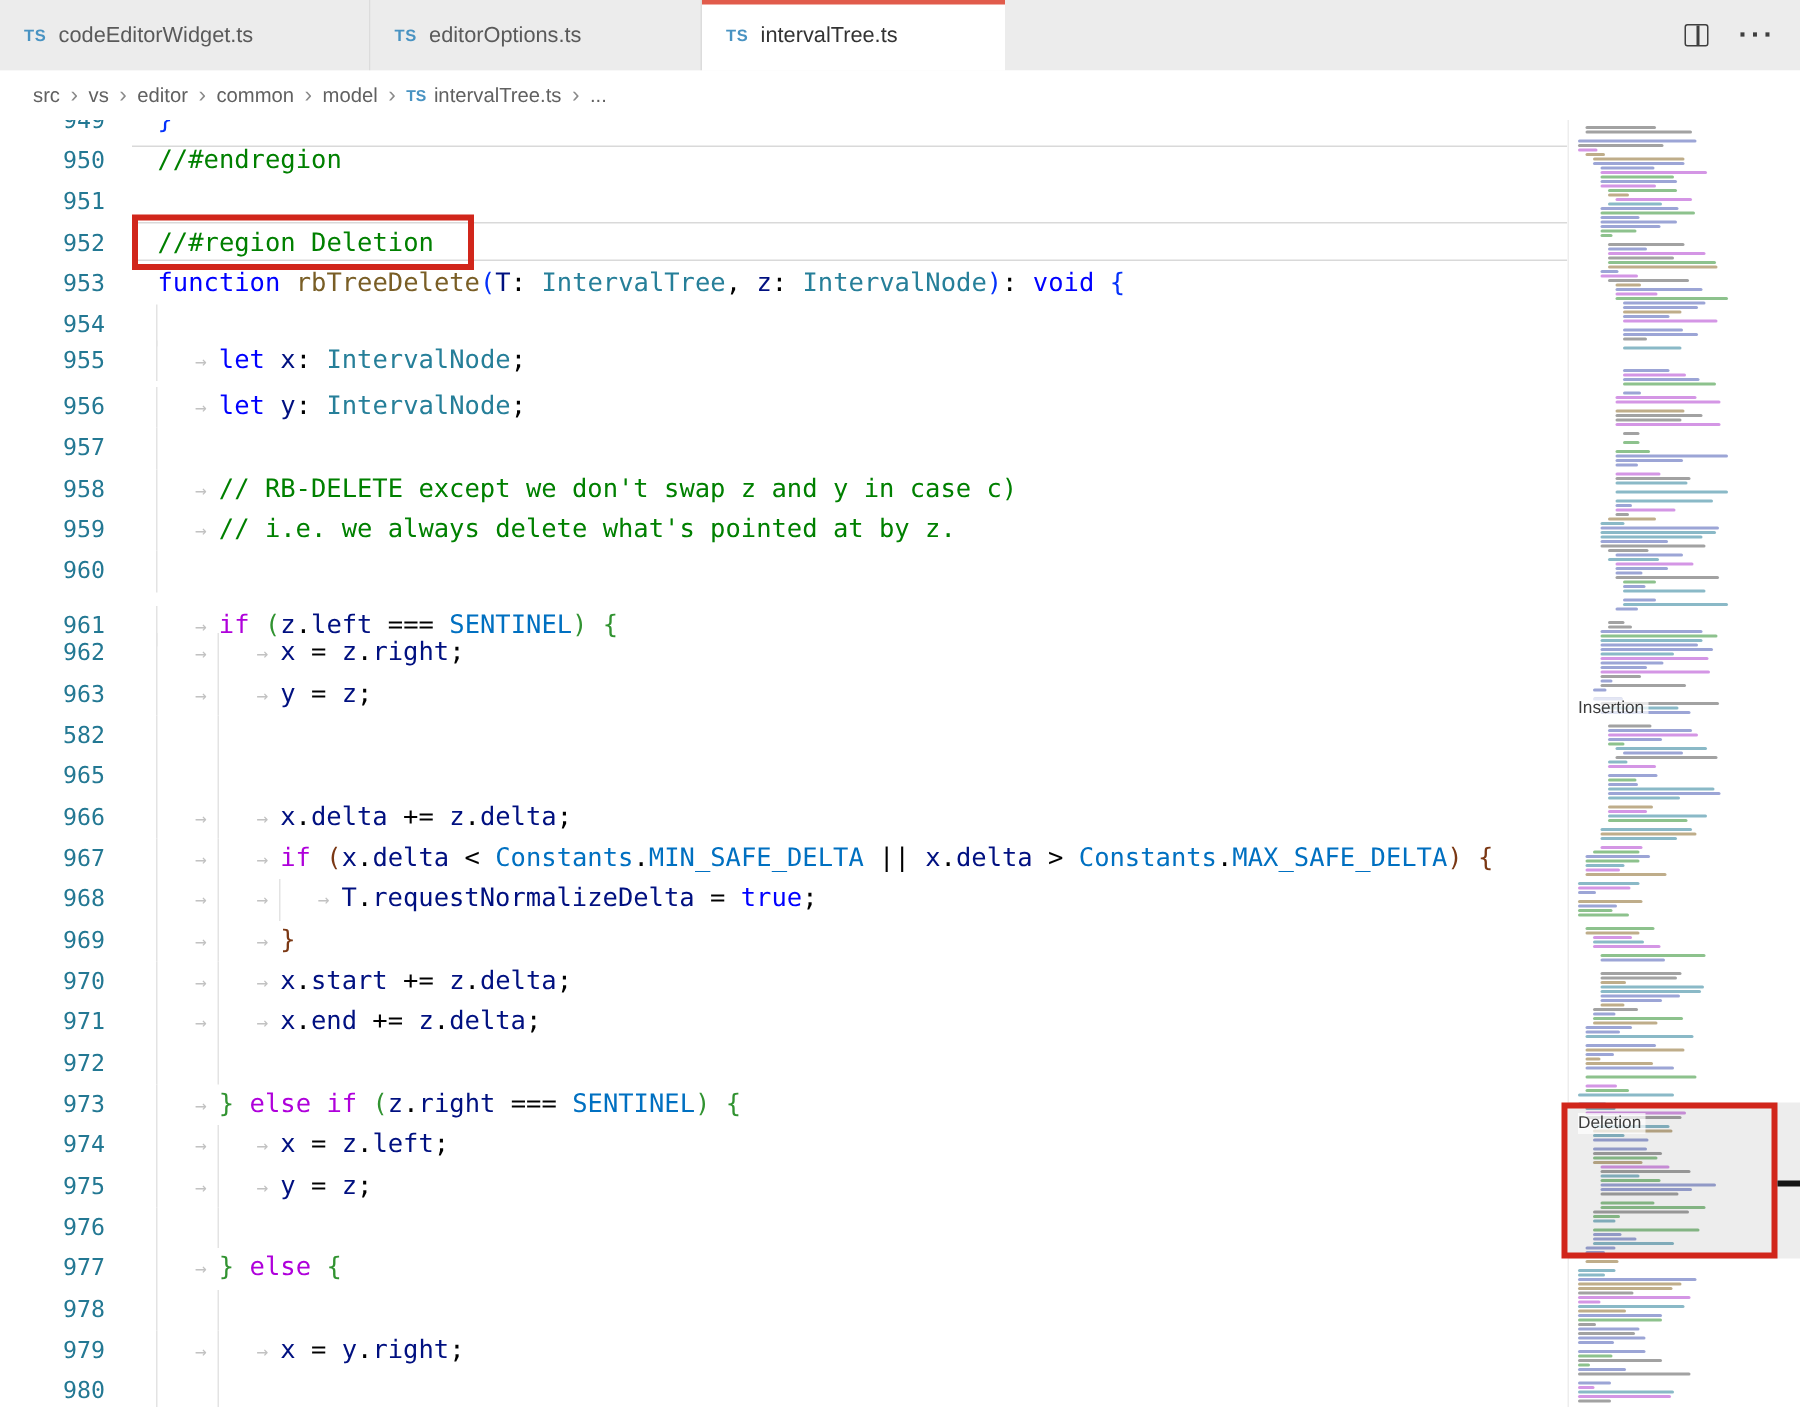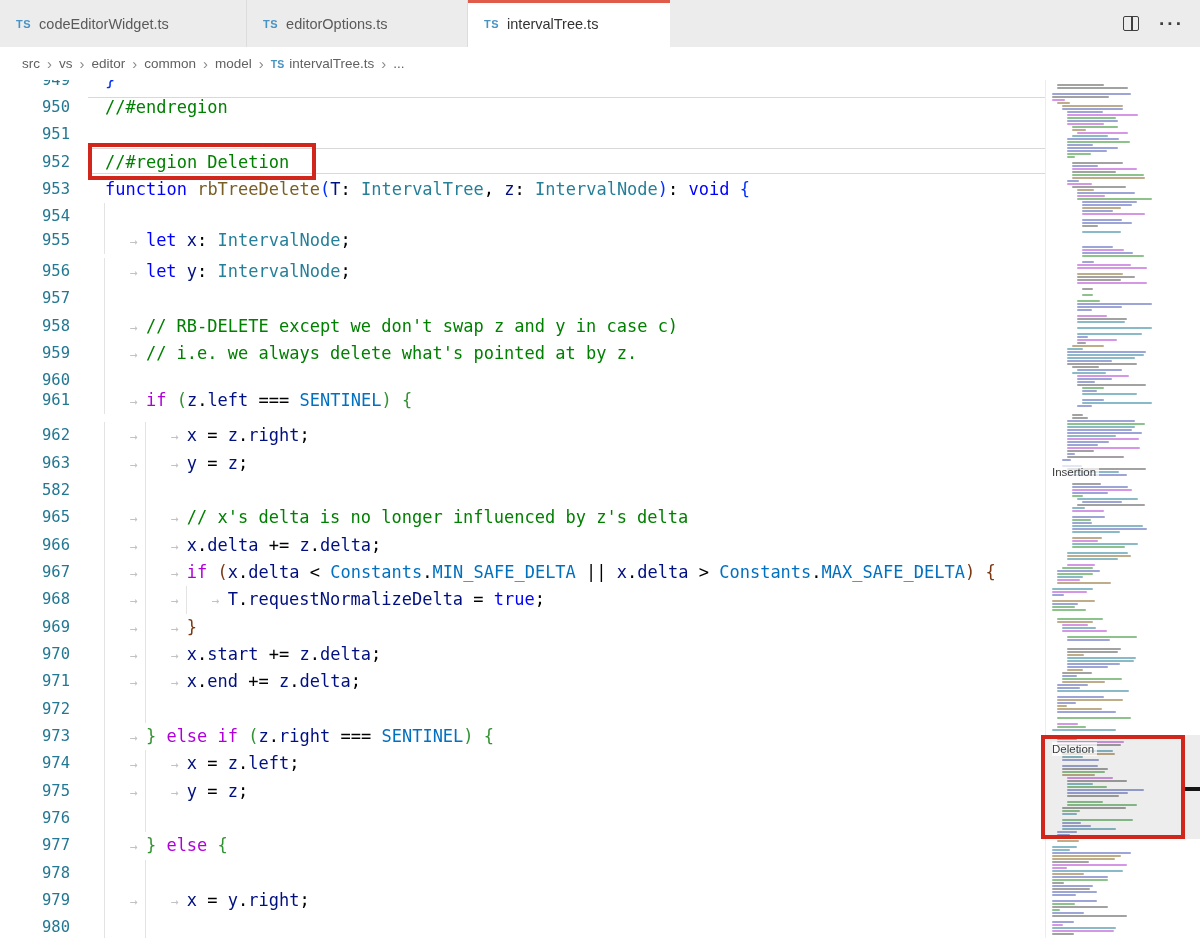--- a/index.html
+++ b/index.html
@@ -179,21 +179,21 @@
         <div class="code-row" style="top: 273.5px; text-decoration: underline;">
           <span class="lnum">959</span>
           <span class="guide" style="left:104px"></span>
           <span class="codetext"><span class="tk-tab">→</span><span class="c">// i.e. we always delete what's pointed at by z.</span></span>
         </div>
         <div class="code-row" style="top: 300.85px;">
           <span class="lnum">960</span>
           <span class="guide" style="left:104px"></span>
           <span class="codetext"></span>
         </div>
-        <div class="code-row" style="top: 320px;">
+        <div class="code-row" style="top: 337px;">
           <span class="lnum">961</span>
           <span class="guide" style="left:104px"></span>
           <span class="codetext"><span class="tk-tab">→</span><span class="ctl">if</span><span class="p"> </span><span class="b2">(</span><span class="v">z</span><span class="p">.</span><span class="v">left</span><span class="p"> === </span><span class="co">SENTINEL</span><span class="b2">)</span><span class="p"> </span><span class="b2">{</span></span>
         </div>
         <div class="code-row" style="top: 355.55px;">
           <span class="lnum">962</span>
           <span class="guide" style="left:104px"></span>
           <span class="guide" style="left:144.9px"></span>
           <span class="codetext"><span class="tk-tab">→</span><span class="tk-tab">→</span><span class="v">x</span><span class="p"> = </span><span class="v">z</span><span class="p">.</span><span class="v">right</span><span class="p">;</span></span>
         </div>
@@ -206,21 +206,20 @@
         <div class="code-row" style="top: 410.25px;">
           <span class="lnum">582</span>
           <span class="guide" style="left:104px"></span>
           <span class="guide" style="left:144.9px"></span>
           <span class="codetext"></span>
         </div>
         <div class="code-row" style="top: 437.6px;">
           <span class="lnum">965</span>
           <span class="guide" style="left:104px"></span>
           <span class="guide" style="left:144.9px"></span>
-          <span class="codetext"><span class="tk-tab">→</span><span class="tk-tab">→</span><span class="c">// x's delta is no longer influenced by z's delta</span></span>
         </div>
         <div class="code-row" style="top: 464.95px;">
           <span class="lnum">966</span>
           <span class="guide" style="left:104px"></span>
           <span class="guide" style="left:144.9px"></span>
           <span class="codetext"><span class="tk-tab">→</span><span class="tk-tab">→</span><span class="v">x</span><span class="p">.</span><span class="v">delta</span><span class="p"> += </span><span class="v">z</span><span class="p">.</span><span class="v">delta</span><span class="p">;</span></span>
         </div>
         <div class="code-row" style="top: 492.3px;">
           <span class="lnum">967</span>
           <span class="guide" style="left:104px"></span>

